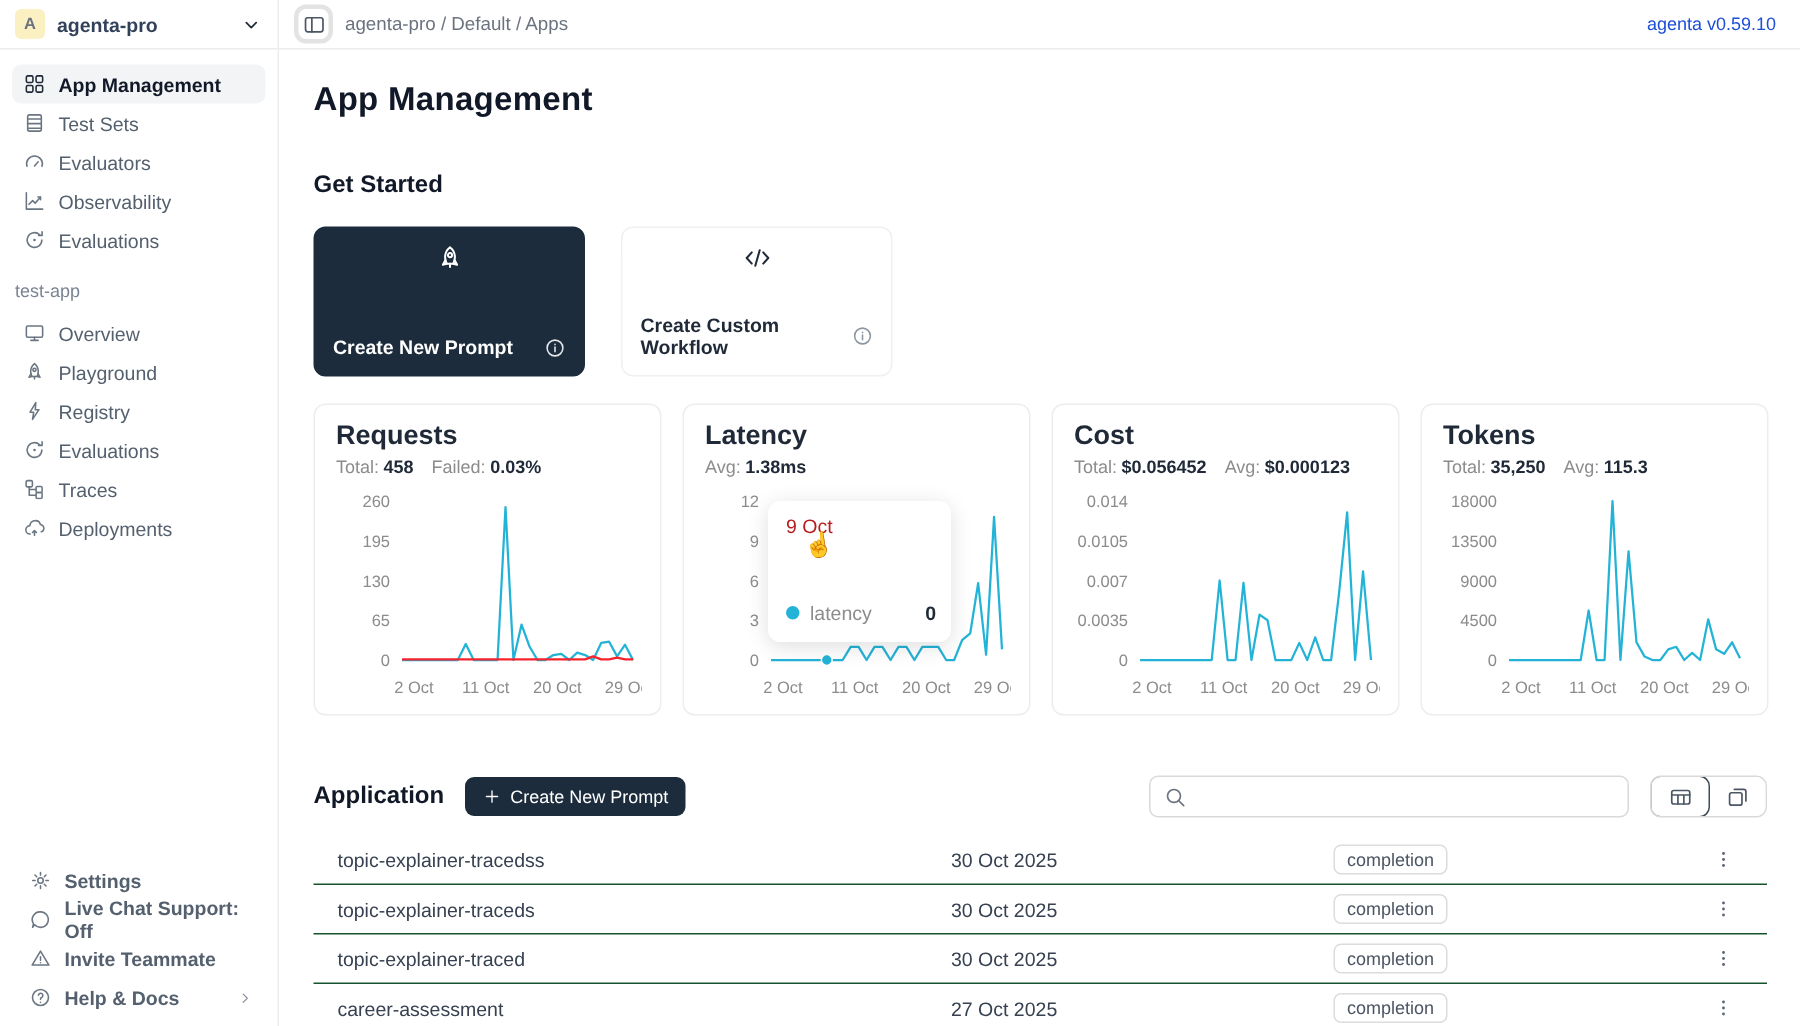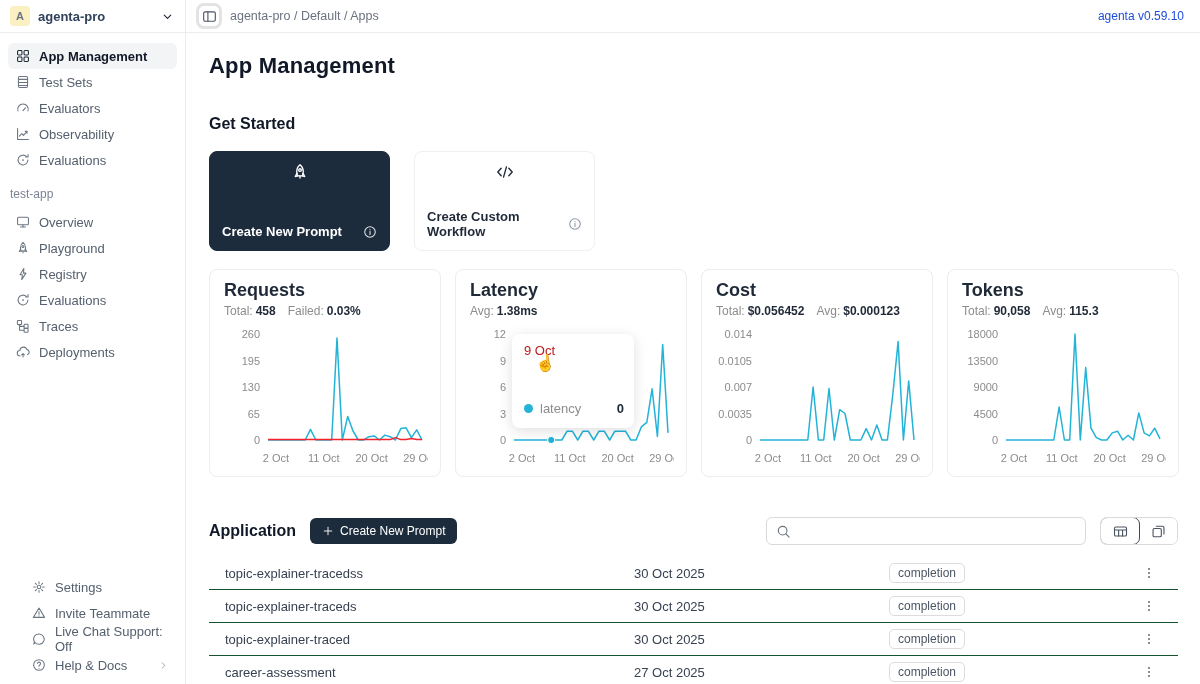--- a/index.html
+++ b/index.html
@@ -12,21 +12,21 @@
   .ws-selector { height:33px; border-bottom:1px solid #ececec; display:flex; align-items:center; padding:0 10px; gap:8px; cursor:pointer; }
   .avatar { width:20px; height:20px; border-radius:4px; background:#fbf0c2; color:#6b7280; font-size:11px; font-weight:700; display:flex; align-items:center; justify-content:center; }
   .ws-name { font-size:13px; font-weight:600; color:#32415a; flex:1; }
   .icon { display:inline-flex; align-items:center; justify-content:center; color:inherit; }
   .side-nav { padding:10px 8px 0; }
   .side-item { display:flex; align-items:center; gap:9px; height:26px; padding:0 8px; border-radius:6px; font-size:13px; color:#55606e; cursor:pointer; }
   .side-item .icon { color:#6b7682; }
   .side-item.active { background:#f3f4f6; color:#111827; font-weight:600; }
   .side-item.active .icon { color:#1f2937; }
   .group-label { font-size:12px; color:#7b8494; padding:14px 10px 8px; }
-  .side-footer { position:absolute; bottom:2px; left:16px; right:0; padding:0 8px 4px; }
+  .side-footer { position:absolute; bottom:2px; left:4px; right:0; padding:0 8px 4px;font-weight:bold; }
   .side-footer .side-item { height:26px; }
   .side-item .trail { margin-left:auto; color:#8b93a1; }
 
   
   .content { flex:1; display:flex; flex-direction:column; min-width:0; }
   .topbar { height:33px; border-bottom:1px solid #ececec; display:flex; align-items:center; padding:0 16px 0 10px; gap:8px; background:#fff; }
   .toggle-btn { width:26px; height:26px; border-radius:8px; border:3px solid #e3e3e3; background:#fff; display:flex; align-items:center; justify-content:center; color:#4b5563; cursor:pointer; }
   .breadcrumb { font-size:12.5px; color:#6b7280; }
   .version { margin-left:auto; font-size:12px; color:#1d4ed8; }
 
@@ -219,33 +219,33 @@
             <svg viewBox="0 0 16 16" width="14" height="14" fill="none" stroke="currentColor" stroke-width="1.2" stroke-linecap="round" stroke-linejoin="round">
               <circle cx="8" cy="8" r="2.1"></circle>
               <path d="M8 2v1.9M8 12.1V14M2 8h1.9M12.1 8H14M3.8 3.8l1.3 1.3M10.9 10.9l1.3 1.3M12.2 3.8l-1.3 1.3M5.1 10.9l-1.3 1.3"></path>
             </svg>
           </span>
           <span>Settings</span>
         </div>
         <div class="side-item">
           <span class="icon">
             <svg viewBox="0 0 16 16" width="14" height="14" fill="none" stroke="currentColor" stroke-width="1.2" stroke-linecap="round" stroke-linejoin="round">
+              <path d="M8 2.2a5.9 5.9 0 1 1-4.4 9.8L2 13.8l.7-2.5A5.9 5.9 0 0 1 8 2.2z"></path>
+            </svg>
+          </span>
+          <span>Live Chat Support: Off</span>
+        </div>
+        <div class="side-item">
+          <span class="icon">
+            <svg viewBox="0 0 16 16" width="14" height="14" fill="none" stroke="currentColor" stroke-width="1.2" stroke-linecap="round" stroke-linejoin="round">
               <path d="M8 2.4L14.4 13H1.6z"></path>
               <path d="M8 6.6v2.8M8 11.2v.1"></path>
             </svg>
           </span>
           <span>Invite Teammate</span>
-        </div>
-        <div class="side-item">
-          <span class="icon">
-            <svg viewBox="0 0 16 16" width="14" height="14" fill="none" stroke="currentColor" stroke-width="1.2" stroke-linecap="round" stroke-linejoin="round">
-              <path d="M8 2.2a5.9 5.9 0 1 1-4.4 9.8L2 13.8l.7-2.5A5.9 5.9 0 0 1 8 2.2z"></path>
-            </svg>
-          </span>
-          <span>Live Chat Support: Off</span>
         </div>
         <div class="side-item">
           <span class="icon">
             <svg viewBox="0 0 16 16" width="14" height="14" fill="none" stroke="currentColor" stroke-width="1.2" stroke-linecap="round" stroke-linejoin="round">
               <circle cx="8" cy="8" r="6.1"></circle>
               <path d="M6.4 6.2A1.7 1.7 0 1 1 8.8 8c-.5.3-.8.6-.8 1.1v.3"></path>
               <path d="M8 11.6v.1"></path>
             </svg>
           </span>
           <span>Help &amp; Docs</span>
@@ -377,21 +377,21 @@
               <text x="52" y="142" text-anchor="middle" font-size="11" fill="#8c8c8c">2 Oct</text>
               <text x="99.79310344827587" y="142" text-anchor="middle" font-size="11" fill="#8c8c8c">11 Oct</text>
               <text x="147.58620689655174" y="142" text-anchor="middle" font-size="11" fill="#8c8c8c">20 Oct</text>
               <text x="195.3793103448276" y="142" text-anchor="middle" font-size="11" fill="#8c8c8c">29 Oct</text>
               <polyline points="44.0,120.0 49.3,120.0 54.6,120.0 59.9,120.0 65.2,120.0 70.6,120.0 75.9,120.0 81.2,120.0 86.5,120.0 91.8,120.0 97.1,67.0 102.4,120.0 107.7,120.0 113.0,68.5 118.3,120.0 123.7,89.7 129.0,93.5 134.3,120.0 139.6,120.0 144.9,120.0 150.2,108.6 155.5,120.0 160.8,104.9 166.1,120.0 171.4,120.0 176.8,74.6 182.1,21.6 187.4,120.0 192.7,60.9 198.0,120.0" fill="none" stroke="#23b3d7" stroke-width="1.5" stroke-linejoin="round"></polyline>
             </svg>
           </div>
           <div class="chart-card">
             <div class="chart-title">Tokens</div>
             <div class="chart-stats">
-              <span>Total:<b>90,058</b></span>
+              <span>Total:<b>35,250</b></span>
               <span>Avg:<b>115.3</b></span>
             </div>
             <svg viewBox="0 0 204 152" width="204" height="152" class="chart-svg">
               <text x="36" y="124" text-anchor="end" font-size="11" fill="#8c8c8c">0</text>
               <text x="36" y="97.5" text-anchor="end" font-size="11" fill="#8c8c8c">4500</text>
               <text x="36" y="71" text-anchor="end" font-size="11" fill="#8c8c8c">9000</text>
               <text x="36" y="44.5" text-anchor="end" font-size="11" fill="#8c8c8c">13500</text>
               <text x="36" y="18" text-anchor="end" font-size="11" fill="#8c8c8c">18000</text>
               <text x="52" y="142" text-anchor="middle" font-size="11" fill="#8c8c8c">2 Oct</text>
               <text x="99.79310344827587" y="142" text-anchor="middle" font-size="11" fill="#8c8c8c">11 Oct</text>

